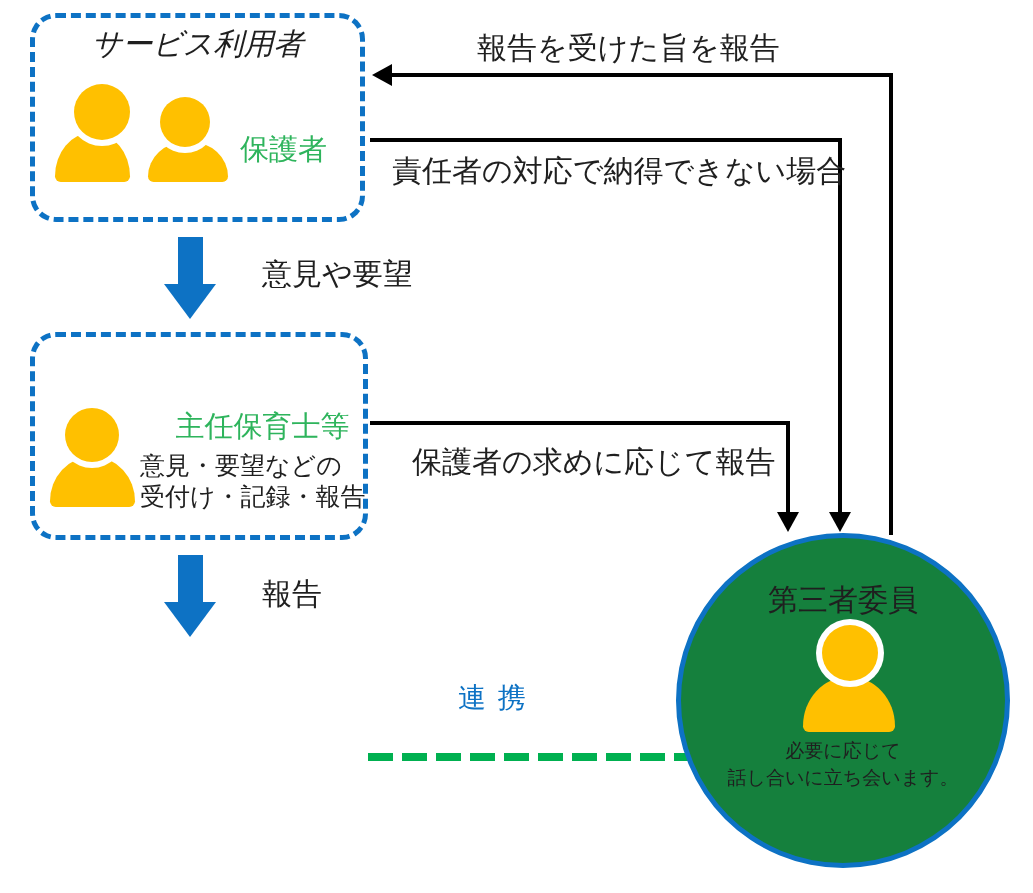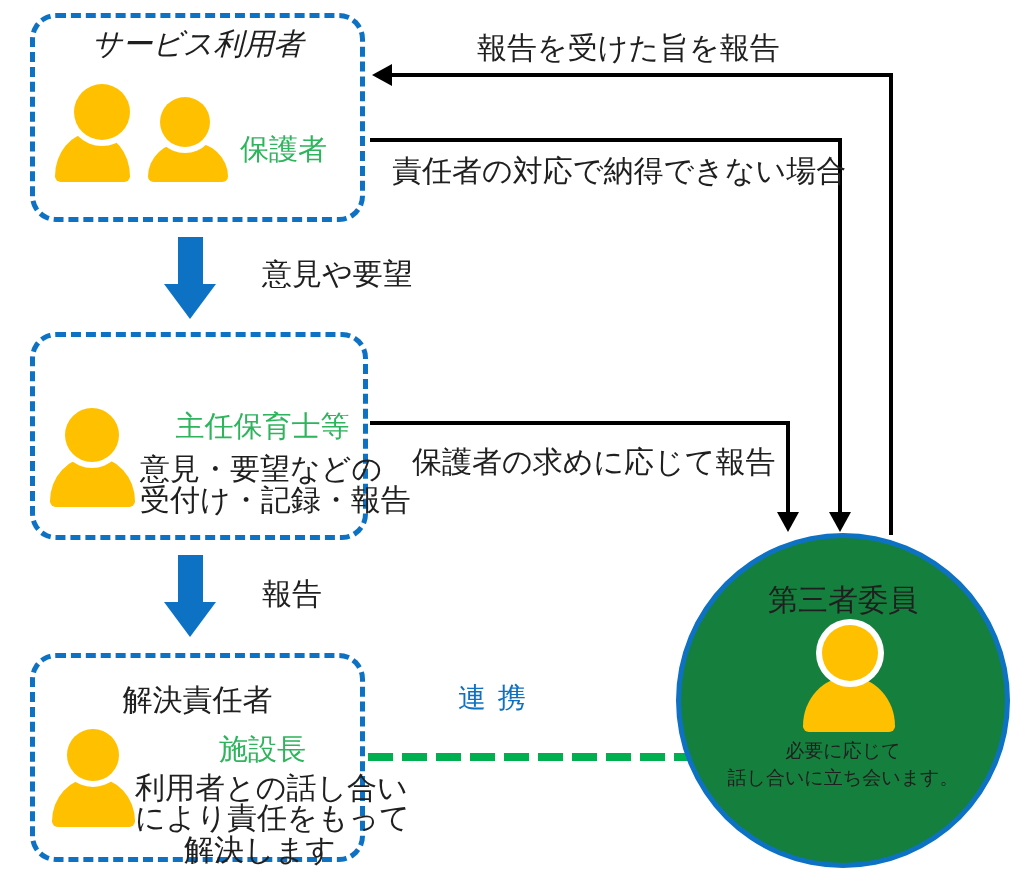--- a/index.html
+++ b/index.html
@@ -12,21 +12,21 @@
   }
   *{margin:0;padding:0;box-sizing:border-box;}
   body{background:#fff;font-family:"Liberation Sans","DejaVu Sans",sans-serif;}
   #stage{position:relative;width:1033px;height:893px;background:#fff;overflow:hidden;}
 
   
   .dbox{position:absolute;border:5px dashed var(--blue);border-radius:26px;background:#fff;}
   .box-title{position:absolute;left:0;width:100%;text-align:center;font-size:30px;color:var(--ink);white-space:nowrap;}
   .role{position:absolute;color:var(--green-text);font-size:29px;white-space:nowrap;}
   .role.centered{text-align:center;}
-  .desc-line{position:absolute;text-align:center;color:var(--ink);font-size:30px;white-space:nowrap;}
+  .desc-line{position:absolute;color:var(--ink);font-size:25px;white-space:nowrap;}
 
   
   .p-head{position:absolute;background:var(--yellow);border-radius:50%;box-shadow:0 0 0 6px #fff;z-index:2;}
   .p-torso{position:absolute;background:var(--yellow);border-radius:50% 50% 6px 6px / 92% 92% 6px 6px;z-index:1;}
 
   
   .big-arrow{position:absolute;width:53px;}
   .ba-shaft{margin:0 auto;width:25px;height:47px;background:var(--blue);}
   .ba-tip{width:0;height:0;border-left:26px solid transparent;border-right:26px solid transparent;border-top:35px solid var(--blue);}
 
@@ -80,31 +80,20 @@
     <div class="desc-line" style="left:105px;top:112px;width:240px;">意見・要望などの</div>
     <div class="desc-line" style="left:105px;top:143px;width:240px;">受付け・記録・報告</div>
   </div>
 
   <div class="big-arrow" style="left:164px;top:555px;">
     <div class="ba-shaft"></div>
     <div class="ba-tip"></div>
   </div>
   <div class="flow-label" style="left:262px;top:574px;">報告</div>
 
-  <div class="dbox" style="left:30px;top:653px;width:335px;height:209px;">
-    <div class="box-title" style="top:22px;">解決責任者</div>
-    <div>
-      <div class="p-head" style="left:32px;top:71px;width:52px;height:52px;"></div>
-      <div class="p-torso" style="left:17px;top:120px;width:83px;height:49px;"></div>
-    </div>
-    <div class="role centered" style="left:110px;top:72px;width:235px;">施設長</div>
-    <div class="desc-line" style="left:100px;top:110px;width:250px;">利用者との話し合い</div>
-    <div class="desc-line" style="left:100px;top:140px;width:250px;">により責任をもって</div>
-    <div class="desc-line" style="left:100px;top:172px;width:250px;">解決します</div>
-  </div>
 
   <div class="ah-left" style="left:372px;top:64px;"></div>
   <div class="line" style="left:390px;top:73px;width:503px;height:4px;"></div>
   <div class="line" style="left:889px;top:73px;width:4px;height:462px;"></div>
   <div class="flow-label" style="left:477px;top:28px;">報告を受けた旨を報告</div>
 
   <div class="line" style="left:370px;top:138px;width:472px;height:4px;"></div>
   <div class="line" style="left:838px;top:138px;width:4px;height:376px;"></div>
   <div class="ah-down" style="left:829px;top:512px;"></div>
   <div class="flow-label" style="left:392px;top:151px;">責任者の対応で納得できない場合</div>

